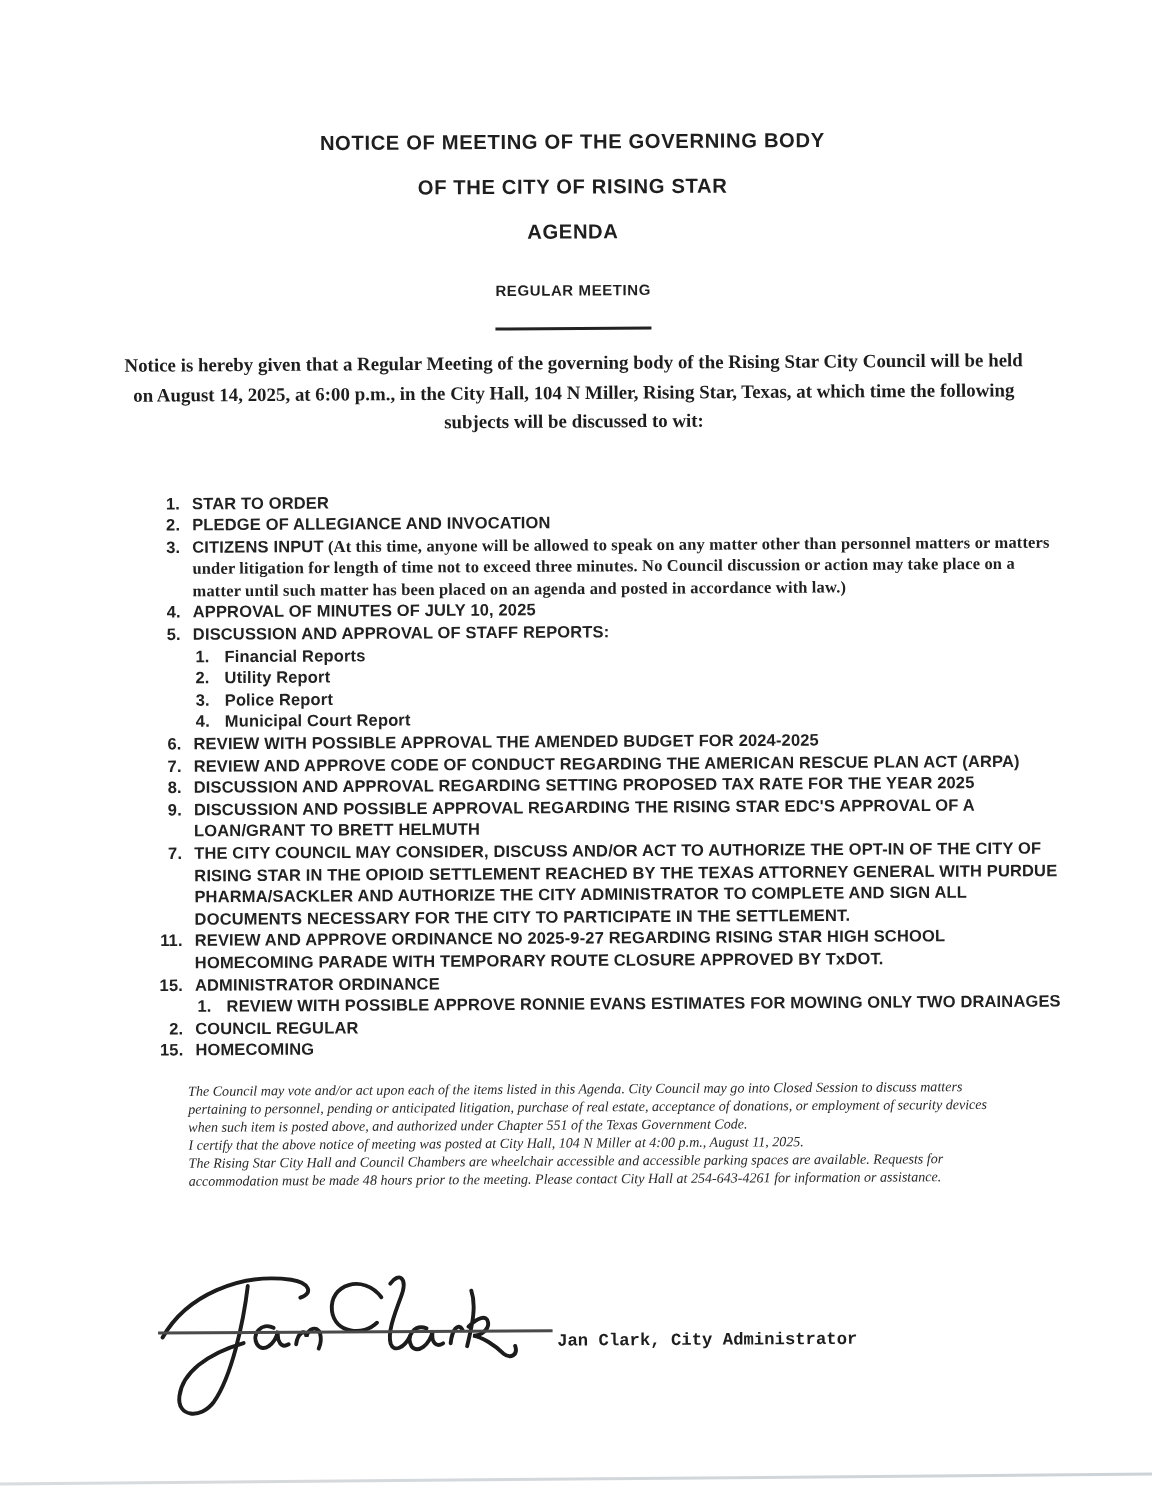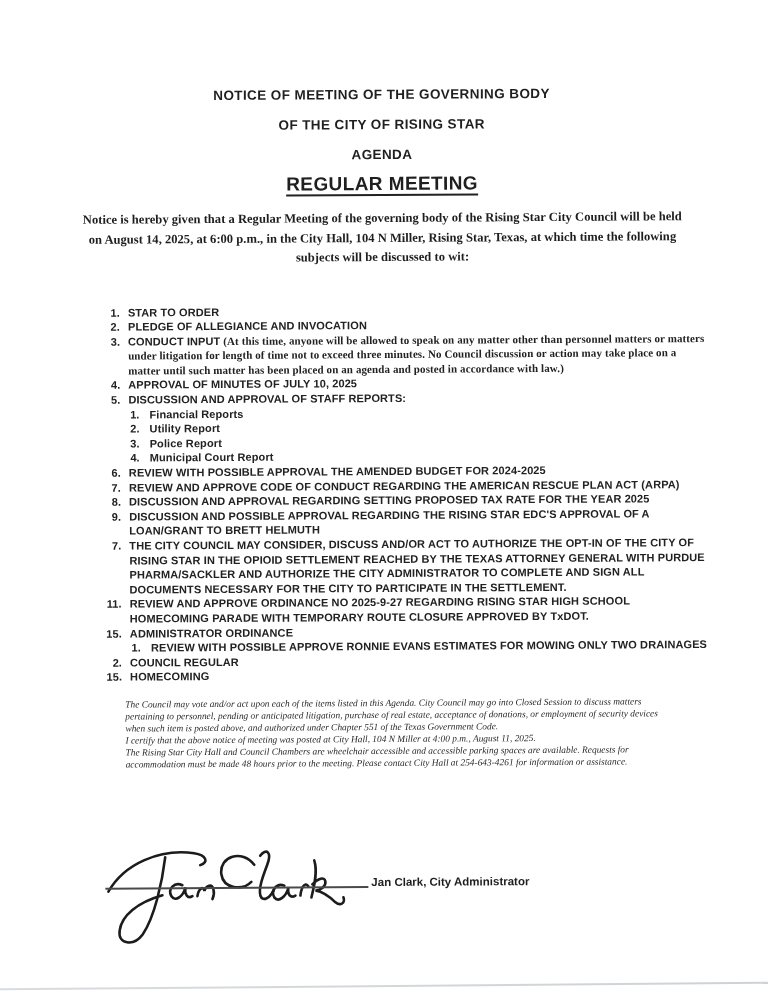--- a/index.html
+++ b/index.html
@@ -29,25 +29,25 @@
   .title-line{
     font-size:13.5px;
     line-height:30px;
   }
   .agenda-word{
     font-size:13.5px;
     line-height:29px;
   }
   .meeting-type{
     display:inline-block;
-    font-size:19px;
+    font-size:10px;
     line-height:20px;
-    margin-top:5px;
+    margin-top:16px;
     border-bottom:2px solid #222;
-    padding-bottom:0;
+    padding-bottom:13px;
   }
   
   .intro{
     margin:13px auto 0 auto;
     width:614px;
     text-align:center;
     font-family:"Liberation Serif", serif;
     font-weight:bold;
     font-size:12.6px;
     line-height:19.5px;
@@ -109,22 +109,22 @@
     left:100px;top:0;
   }
   .sig-line{
     position:absolute;
     left:103px;top:46px;
     width:263px;height:1.5px;
     background:#4a4a4a;
   }
   .sig-name{
     position:absolute;
-    left:369px;top:36px;
-    font-family:Liberation Sans, sans-serif;
+    left:369px;top:48px;
+    font-family:Liberation Mono, monospace;
     font-weight:bold;
     font-size:11.5px;
     color:#1e1e1e;
     text-align:right;
   }
   
   .page-edge{
     position:absolute;
     left:-10px;bottom:9px;
     width:790px;height:2px;
@@ -150,21 +150,21 @@
       <div class="agenda-item">
         <span class="num">1.</span>
         <div class="txt"><span>STAR TO ORDER</span></div>
       </div>
       <div class="agenda-item">
         <span class="num">2.</span>
         <div class="txt"><span>PLEDGE OF ALLEGIANCE AND INVOCATION</span></div>
       </div>
       <div class="agenda-item">
         <span class="num">3.</span>
-        <div class="txt"><span>CONDUCT INPUT</span><span class="serif"> (At this time, anyone will be allowed to speak on any matter other than personnel matters or matters under litigation for length of time not to exceed three minutes. No Council discussion or action may take place on a matter until such matter has been placed on an agenda and posted in accordance with law.)</span></div>
+        <div class="txt"><span>CITIZENS INPUT</span><span class="serif"> (At this time, anyone will be allowed to speak on any matter other than personnel matters or matters under litigation for length of time not to exceed three minutes. No Council discussion or action may take place on a matter until such matter has been placed on an agenda and posted in accordance with law.)</span></div>
       </div>
       <div class="agenda-item">
         <span class="num">4.</span>
         <div class="txt"><span>APPROVAL OF MINUTES OF JULY 10, 2025</span></div>
       </div>
       <div class="agenda-item">
         <span class="num">5.</span>
         <div class="txt"><span>DISCUSSION AND APPROVAL OF STAFF REPORTS:</span></div>
       </div>
       <div class="agenda-item sub-item">

